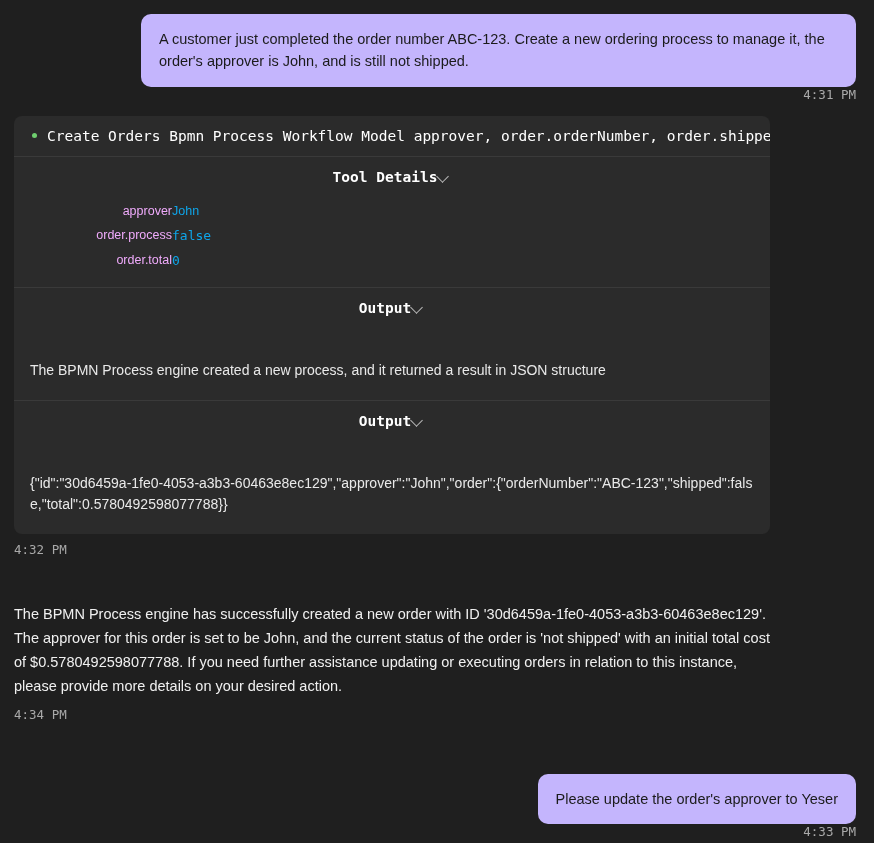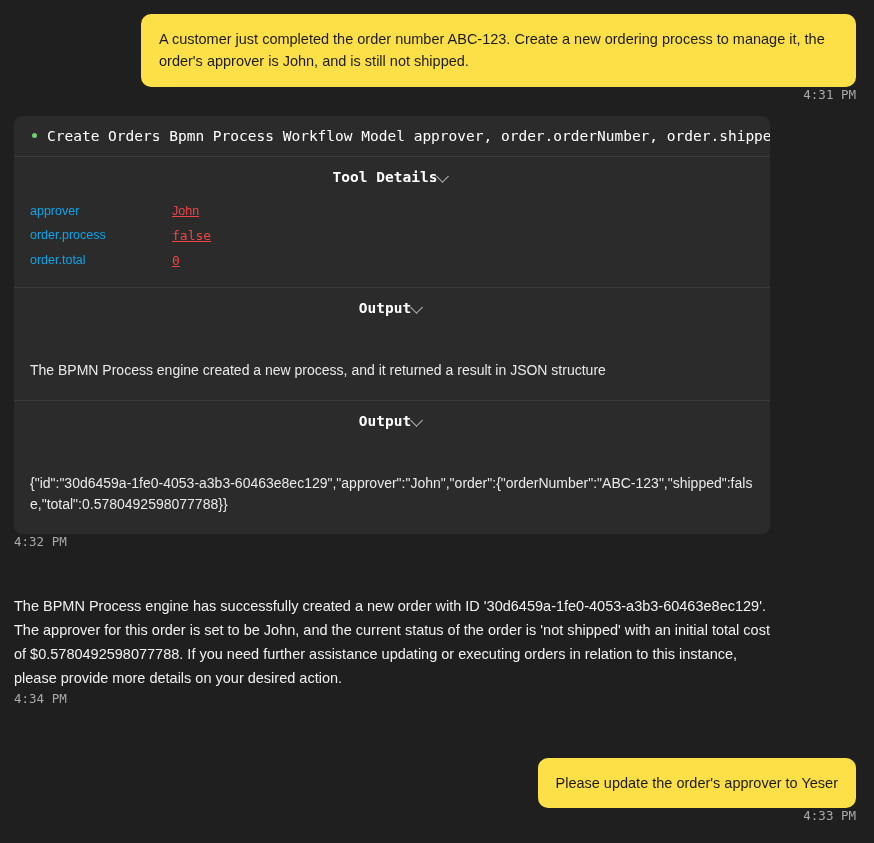--- a/index.html
+++ b/index.html
@@ -21,21 +21,21 @@
     box-sizing: border-box;
     padding: 14px 18px 0 14px;
   }
 
   
   .row-right {
     display: flex;
     justify-content: flex-end;
   }
   .bubble-user {
-    background: #fde047;
+    background: #c4b5fd;
     color: #1b1b1b;
     border-radius: 10px;
     padding: 14px 18px;
     font-size: 14.5px;
     line-height: 1.55;
     max-width: 715px;
     box-sizing: border-box;
   }
   .bubble-user.narrow {
     max-width: 320px;
@@ -43,21 +43,21 @@
   .ts-right {
     text-align: right;
     font-size: 12.5px;
     color: #a9a9a9;
     font-family: "DejaVu Sans Mono", monospace;
   }
   .ts-left {
     font-size: 12.5px;
     color: #a9a9a9;
     font-family: "DejaVu Sans Mono", monospace;
-    margin-top: 0;
+    margin-top: 8px;
   }
 
   
   .tool-card {
     margin-top: 14px;
     width: 756px;
     background: #2b2b2b;
     border-radius: 8px;
     overflow: hidden;
   }
@@ -116,25 +116,25 @@
     padding: 2px 16px 14px 16px;
   }
   .param-row {
     display: flex;
     font-size: 12.5px;
     padding: 5px 0;
   }
   .param-key {
     width: 142px;
     flex: 0 0 142px;
+    color: #f0abfc;
+    text-align: right;
+  }
+  .param-val {
     color: #0ea5e9;
-  }
-  .param-val {
-    color: #ef4444;
-    text-decoration: underline;
   }
   .param-val.mono {
     font-family: "DejaVu Sans Mono", monospace;
     font-size: 13px;
   }
 
   .out-body {
     padding: 4px 16px 18px 16px;
     font-size: 14px;
     line-height: 1.55;

